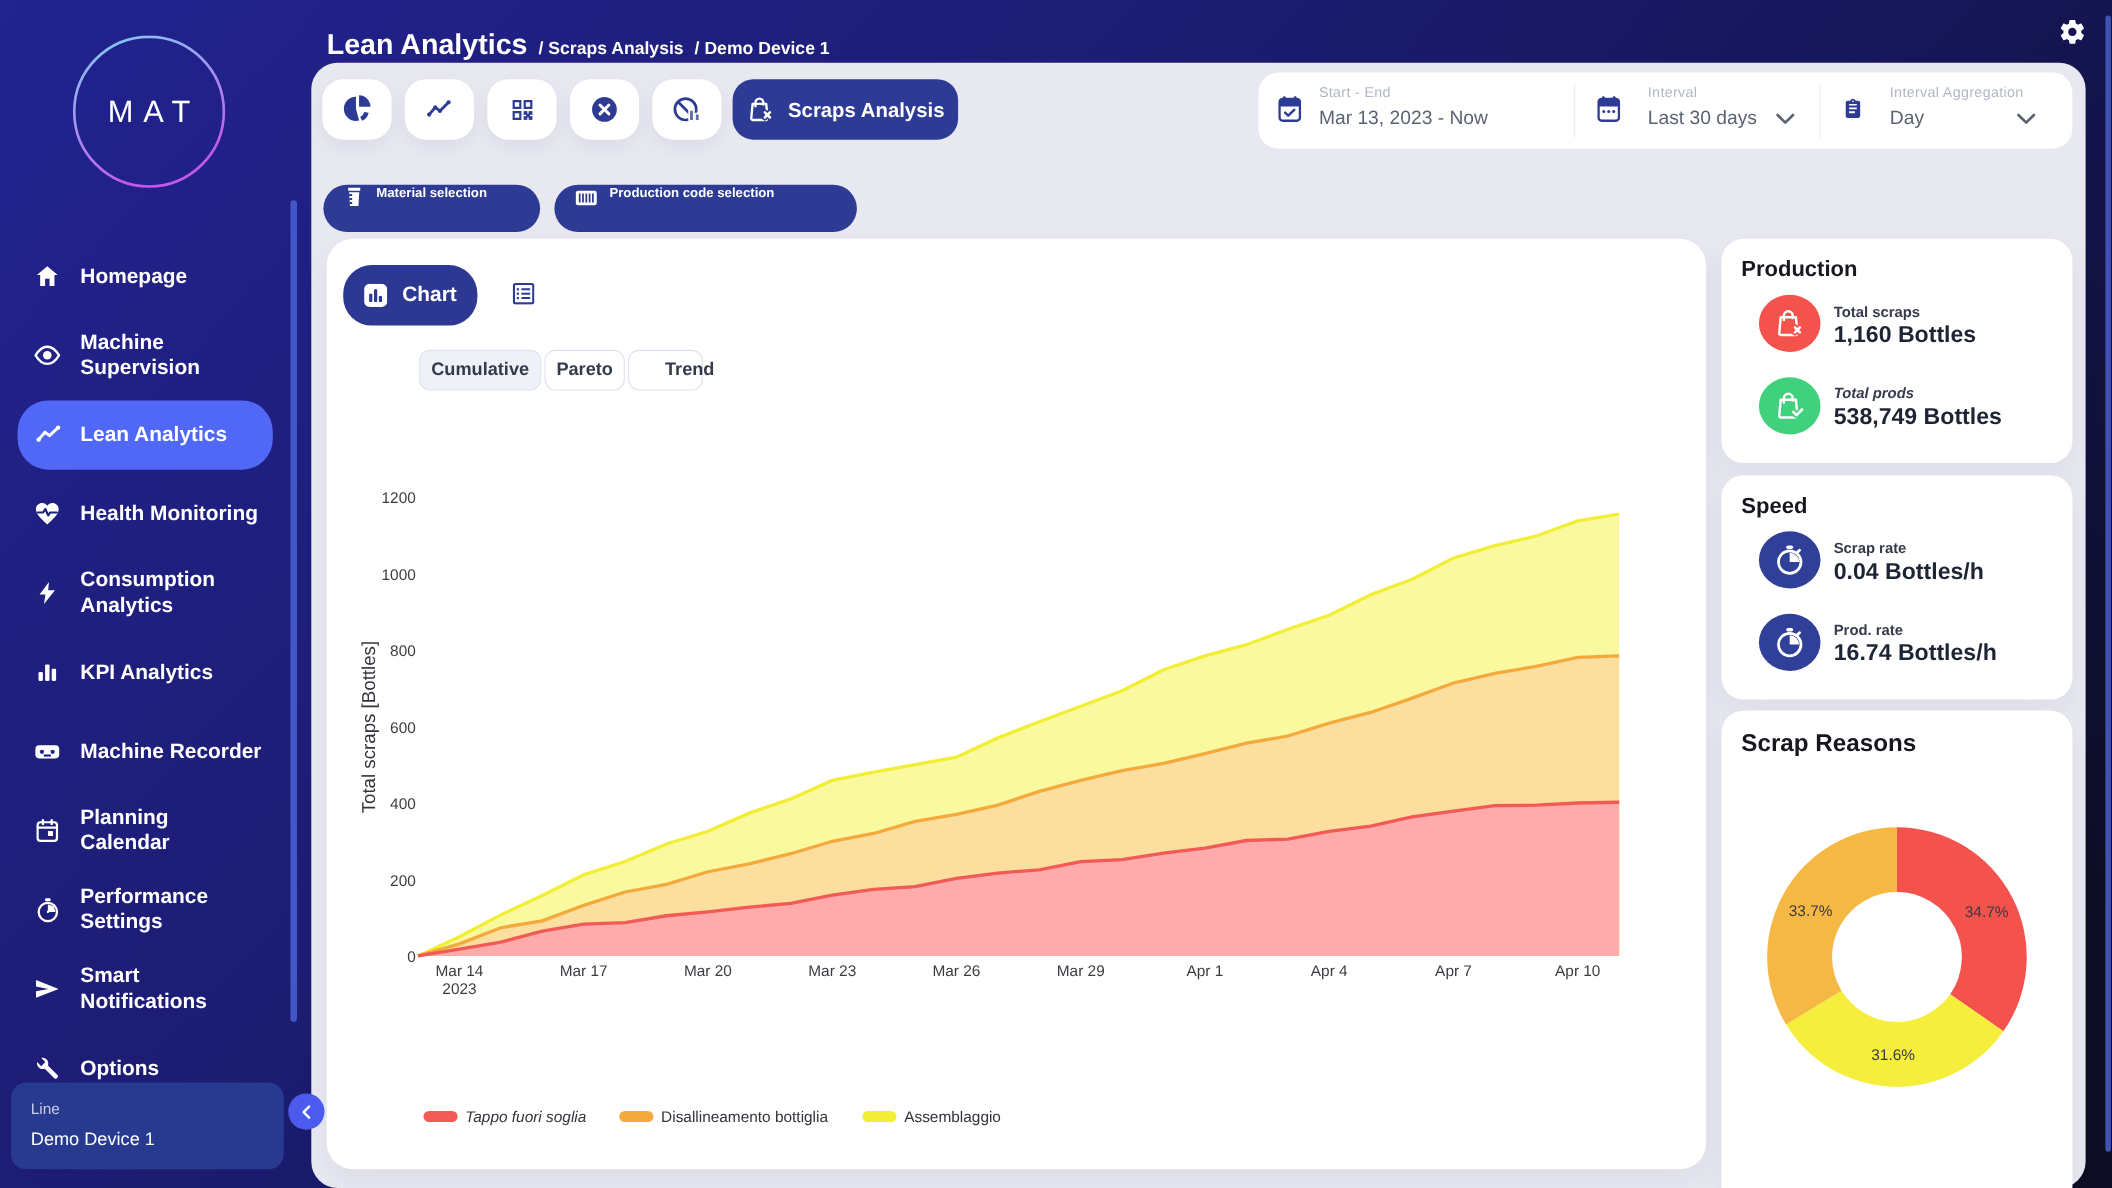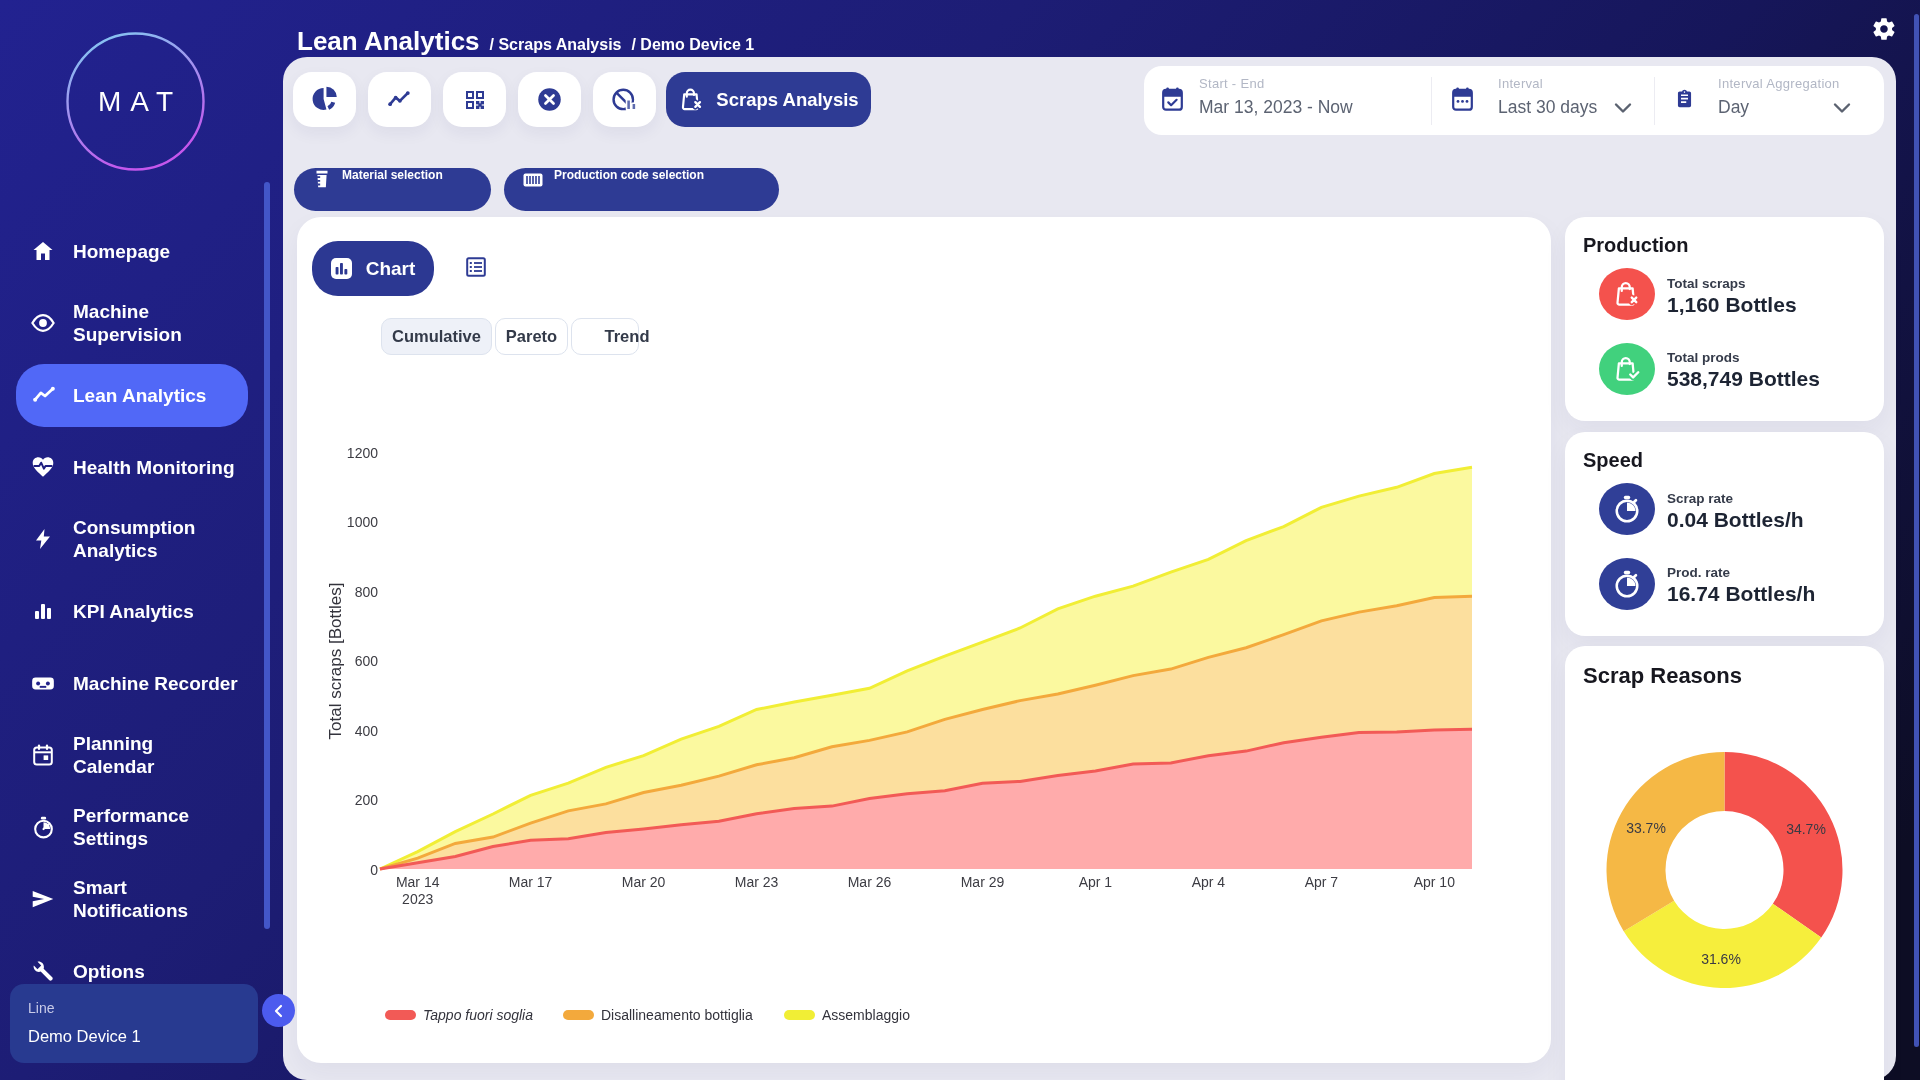--- a/index.html
+++ b/index.html
@@ -403,21 +403,21 @@
     <div class="stat-lab" style="top:59px;">Total scraps</div>
     <div class="stat-val" style="top:76px;">1,160 Bottles</div>
     <div class="stat-ic" style="top:126px;background:#41d17d;">
       <svg width="30" height="30" viewBox="0 0 24 24">
           <path d="M5.5 7.5 H16.5 L17.6 19 C17.65 19.8 17 20.5 16.2 20.5 H5.8 C5 20.5 4.35 19.8 4.4 19 Z" fill="none" stroke="#fff" stroke-width="1.8" stroke-linejoin="round"></path>
           <path d="M7.8 9.5 V6.5 C7.8 4.6 9.2 3.2 11 3.2 C12.8 3.2 14.2 4.6 14.2 6.5 V8" fill="none" stroke="#fff" stroke-width="1.8" stroke-linecap="round"></path>
           <path d="M14.6 16.4 L16.9 18.7 L21 14.6" fill="none" stroke="#41d17d" stroke-width="4.6" stroke-linecap="round" stroke-linejoin="round"></path>
           <path d="M14.6 16.4 L16.9 18.7 L21 14.6" fill="none" stroke="#fff" stroke-width="1.9" stroke-linecap="round" stroke-linejoin="round"></path>
         </svg>
     </div>
-    <div class="stat-lab" style="top:133px;">Total prods</div>
+    <div class="stat-lab" style="top:133px;font-style:italic;">Total prods</div>
     <div class="stat-val" style="top:150px;">538,749 Bottles</div>
   </div>
   <div class="rcard" id="speedcard">
     <h3>Speed</h3>
     <div class="stat-ic" style="top:51px;background:#303f97;">
       <svg width="32" height="32" viewBox="0 0 24 24">
           <circle cx="12" cy="13.5" r="7.7" fill="none" stroke="#fff" stroke-width="1.9"></circle>
           <rect x="9.6" y="2.1" width="4.8" height="2.5" rx="1.2" fill="#fff"></rect>
           <line x1="17.3" y1="6.8" x2="18.7" y2="5.4" stroke="#fff" stroke-width="2" stroke-linecap="round"></line>
           <path d="M12 13.5 L12 7.1 A6.4 6.4 0 0 1 18.4 13.5 Z" fill="#fff"></path>

